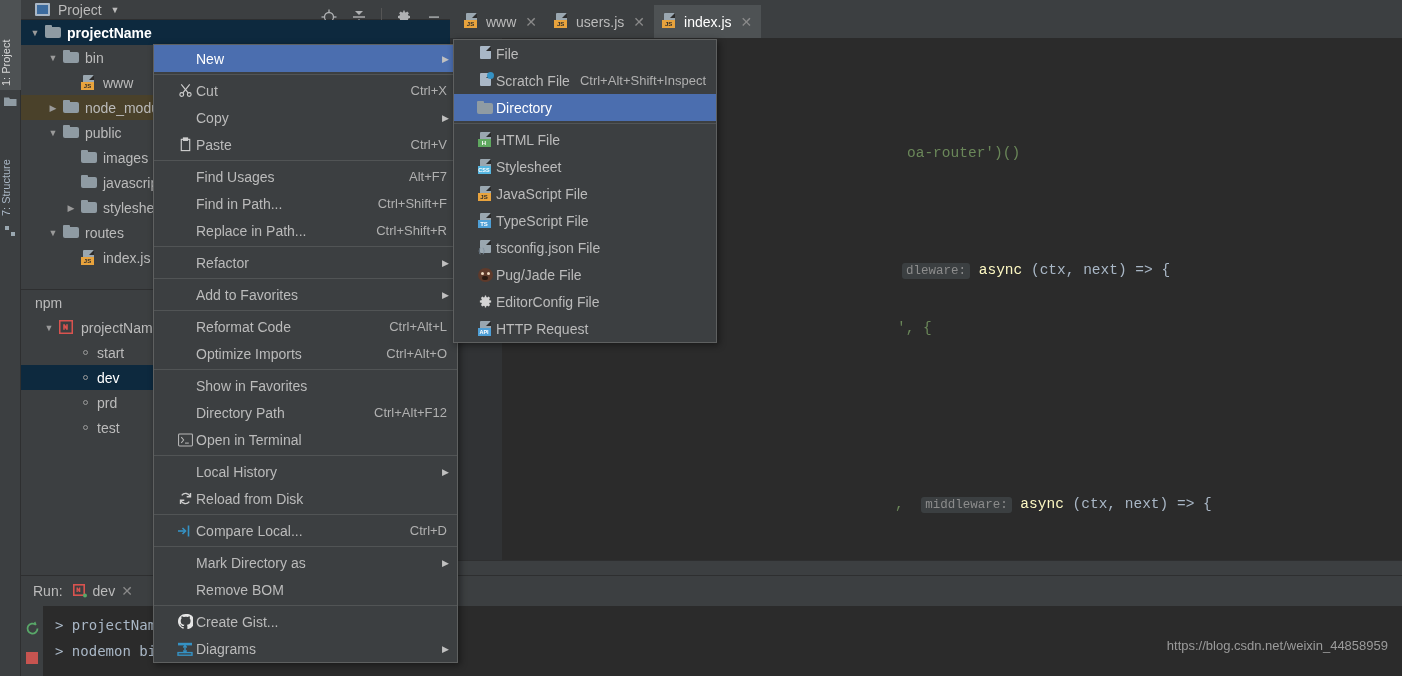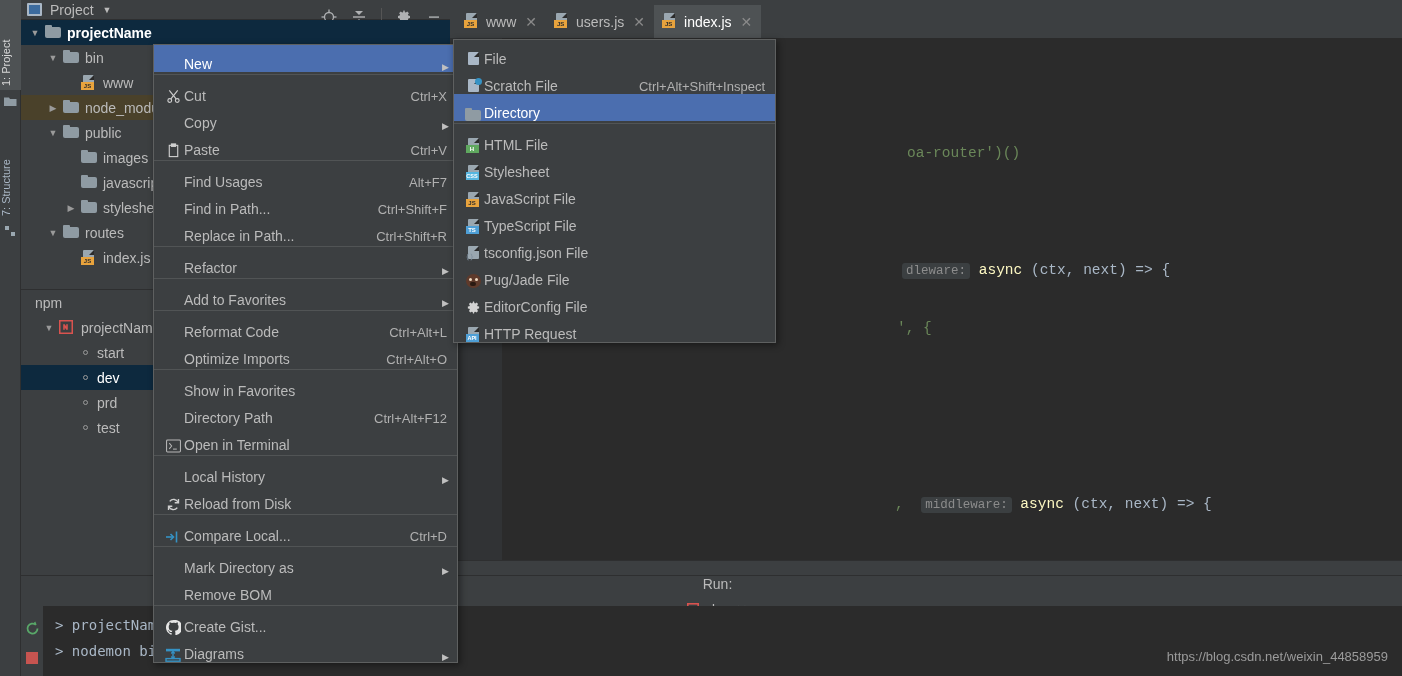--- a/index.html
+++ b/index.html
@@ -27,21 +27,21 @@
   .vtab-project { top: 0px; height: 90px; }
   .vtab-structure { top: 120px; height: 100px; }
 
   
   .projpanel {
     position: absolute; left: 21px; top: 0; width: 429px; height: 575px;
     background: #3c3f41;
   }
   .panel-header {
     position: relative; height: 20px; background: #3c3f41;
-    display: flex; align-items: center; padding: 0 6px;
+    display: flex; align-items: center; padding: 0 14px;
     border-bottom: 1px solid #2e2f30;
   }
   .panel-title { color: #bbbbbb; font-size: 14px; margin-left: 8px; }
   .panel-caret { margin-left: 9px; color: #bbb; font-size: 9px; }
   .hdr-icons { position:absolute; right: 8px; top: 0; height:34px; display:flex; align-items:center; gap: 14px; }
   .hdr-icons .sep { width:1px; height:18px; background:#555; }
 
   .tree { position: relative; background:#3c3f41; height: 255px; overflow:hidden; }
   .trow {
     height: 25px; display: flex; align-items: center;
@@ -91,48 +91,48 @@
   .str { color:#6a8759; }
   .fn { color:#ffc66d; }
   .prm { color:#a9b7c6; background:#3b3f41; border-radius:3px; padding:1px 4px; font-size:12.5px; color:#8c8c8c;}
   .pun { color:#a9b7c6; }
   .var-ital { color:#9876aa; font-style:italic; }
 
   .code-bottom-bar { position:absolute; left:450px; top:560px; width:952px; height:36px; background:#3c3f41; border-top:1px solid #2e2f30;}
 
   
   .runpanel { position:absolute; left:21px; top: 575px; width: 1381px; height: 101px; background:#3c3f41; border-top:1px solid #2e2f30;}
-  .run-hdr { height: 30px; display:flex; align-items:center; padding-left:12px; color:#bbbbbb; font-size:14px; gap:10px;flex-direction:column;}
+  .run-hdr { height: 30px; display:flex; align-items:center; padding-left:12px; color:#bbbbbb; font-size:14px; gap:10px;}
   .run-tab { display:flex; align-items:center; gap:6px; }
   .run-console { position:absolute; left:22px; top:30px; width:1359px; height:71px; background:#2b2b2b; font-family:"DejaVu Sans Mono", monospace; font-size:14px; color:#a9b7c6; padding-top:6px;}
   .console-line { height:26px; line-height:26px; padding-left:12px; white-space:pre; }
   .run-sidebtn { position:absolute; left:0; top:30px; width:22px; height:71px; background:#3c3f41; }
 
-  .watermark { position:absolute; right:14px; bottom:12px; color:#9b9b9b; font-size:13px; }
+  .watermark { position:absolute; right:14px; bottom:23px; color:#9b9b9b; font-size:13px; }
 
   
   .ctxmenu {
     position: absolute; left: 153px; top: 44px; width: 305px;
     background: #3c3f41; border:1px solid #5e6060; z-index: 50;
     box-shadow: 2px 2px 7px rgba(0,0,0,.45);
   }
   .mi {
-    height: 27px; display:flex; align-items:flex-end;
-    color:#bbbbbb; font-size:14px; padding-left: 8px; position:relative; white-space:nowrap;
+    height: 27px; display:flex; align-items:center;
+    color:#bbbbbb; font-size:14px; padding-left: 20px; position:relative; white-space:nowrap;
   }
   .mi.sel { background:#4b6eaf; color:#ffffff; }
   .mi .micon { width: 22px; flex:0 0 22px; display:flex; align-items:center; justify-content:center; }
   .mi .mlabel { flex:1; }
   .mi .maccel { color:#b0b0b0; font-size:13px; padding-right:10px; }
   .mi .marrow { position:absolute; right:8px; font-size:9px; color:#c0c0c0;}
   .msep { height:1px; background:#515455; margin: 2px 0; }
 
   
   .submenu {
-    position:absolute; left: 453px; top: 39px; width: 323px;
+    position:absolute; left: 453px; top: 39px; width: 264px;
     background:#3c3f41; border:1px solid #5e6060; z-index:60;
     box-shadow: 2px 2px 7px rgba(0,0,0,.45);
   }
 
   
   .fi { position:relative; width:15px; height:15px; display:inline-block; }
   .fi .sheet {
     position:absolute; left:2px; top:0px; width:11px; height:13px;
     background:#9aa7b0; border-radius:1px;
   }

